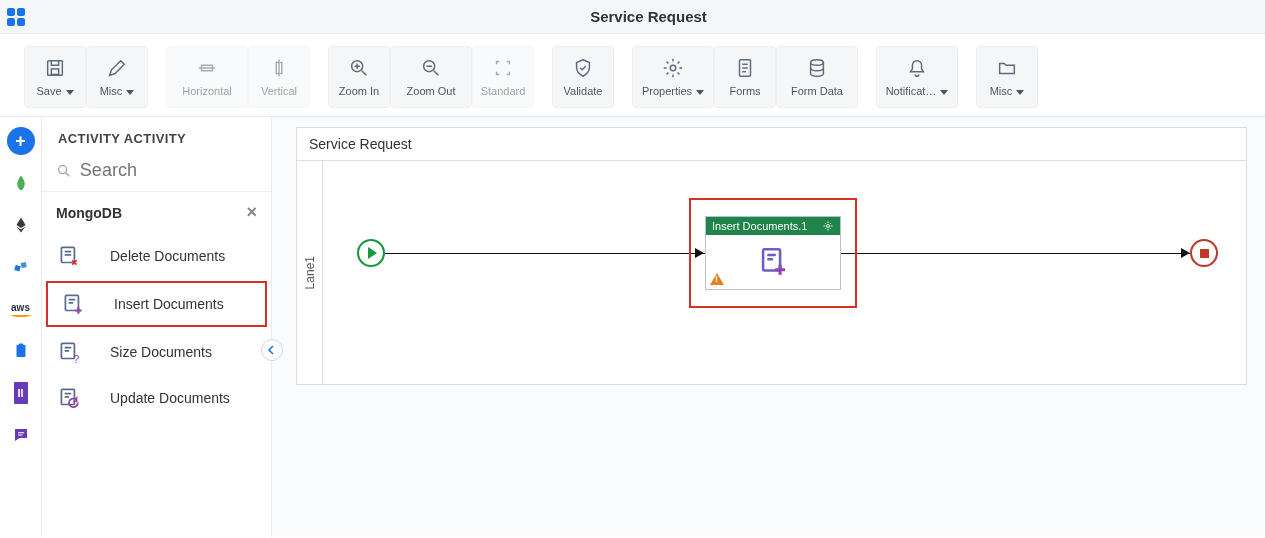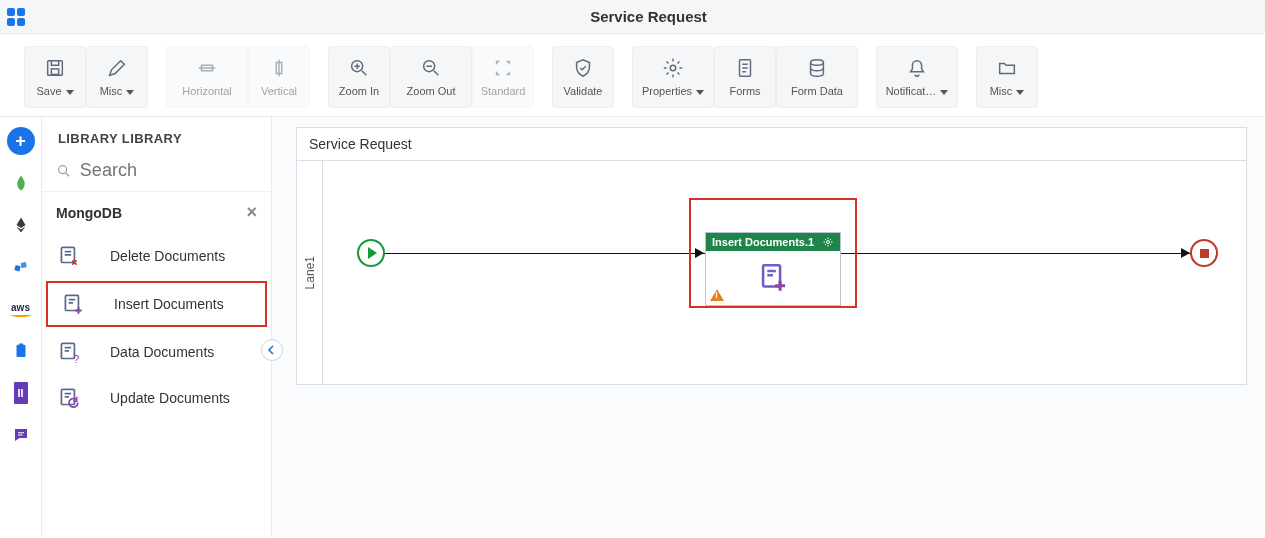--- a/index.html
+++ b/index.html
@@ -44,21 +44,21 @@
 
   .flow-line { position: absolute; top: 92px; left: 56px; right: 46px; height: 0; border-top: 1.2px solid #111; }
   .arrow-r { position: absolute; top: 87px; width: 0; height: 0; border-top: 5px solid transparent; border-bottom: 5px solid transparent; border-left: 9px solid #111; }
 
   .start-node { position: absolute; left: 34px; top: 78px; width: 28px; height: 28px; border: 2px solid #159a3a; border-radius: 50%; background: #fff; display: flex; align-items: center; justify-content: center; }
   .start-node::after { content: ''; border-top: 6px solid transparent; border-bottom: 6px solid transparent; border-left: 9px solid #159a3a; margin-left: 2px; }
 
   .end-node { position: absolute; right: 28px; top: 78px; width: 28px; height: 28px; border: 2px solid #c0392b; border-radius: 50%; background: #fff; display: flex; align-items: center; justify-content: center; }
   .end-node::after { content: ''; width: 9px; height: 9px; background: #c0392b; }
 
-  .node-hi { position: absolute; left: 366px; top: 37px; width: 168px; height: 110px; border: 2px solid #d93025; display: flex; align-items: flex-end; justify-content: center; font-weight: bold; }
+  .node-hi { position: absolute; left: 366px; top: 37px; width: 168px; height: 110px; border: 2px solid #d93025; display: flex; align-items: center; justify-content: center; }
   .node { width: 136px; background: #fff; border: 1px solid #b9c2d0; }
   .node-head { background: #1e8449; color: #fff; font-size: 11px; padding: 3px 6px; display: flex; justify-content: space-between; align-items: center; }
   .node-body { height: 54px; display: flex; align-items: center; justify-content: center; position: relative; }
   .warn { position: absolute; left: 4px; bottom: 4px; width: 0; height: 0; border-left: 7px solid transparent; border-right: 7px solid transparent; border-bottom: 12px solid #e67e22; }
   .warn::after { content: '!'; position: absolute; left: -2px; top: 1px; color: #fff; font-size: 9px; font-weight: bold; }
 
   
   .ico { width: 22px; height: 22px; stroke: #5f6b7a; fill: none; stroke-width: 1.6; }
   .ico-sm { width: 18px; height: 18px; }
   .doc-ico { width: 26px; height: 26px; stroke: #5a6b8c; fill: none; stroke-width: 1.6; }
@@ -223,21 +223,21 @@
     </div>
     <div class="rail-item">
       <svg class="ico-sm" viewBox="0 0 24 24">
           <path fill="#673ab7" stroke="none" d="M4 4h16v12H10l-6 4V4z"></path>
           <path stroke="#fff" stroke-width="1.5" d="M8 9h8M8 12h6"></path>
         </svg>
     </div>
   </div>
 
   <div class="sidebar">
-    <div class="side-head">LIBRARY LIBRARY</div>
+    <div class="side-head">ACTIVITY ACTIVITY</div>
     <div class="search">
       <svg class="ico-sm" viewBox="0 0 24 24" style="stroke:#9aa3b2;fill:none;stroke-width:2;">
           <circle cx="10" cy="10" r="6"></circle>
           <path d="M15 15l5 5"></path>
         </svg>
       <input placeholder="Search" style="">
     </div>
     <div class="group-head">
       <span>MongoDB</span>
       <span class="close-x">×</span>
@@ -258,21 +258,21 @@
           <path stroke="#8e44ad" stroke-width="2" d="M17 15v6M14 18h6"></path>
         </svg>
       <span>Insert Documents</span>
     </div>
     <div class="act-item">
       <svg class="doc-ico" viewBox="0 0 24 24">
           <rect x="5" y="4" width="12" height="14" rx="1"></rect>
           <path d="M8 8h6M8 11h4"></path>
           <text x="16" y="22" font-size="10" fill="#8e44ad" stroke="none">?</text>
         </svg>
-      <span>Data Documents</span>
+      <span>Size Documents</span>
     </div>
     <div class="act-item">
       <svg class="doc-ico" viewBox="0 0 24 24">
           <rect x="5" y="4" width="12" height="14" rx="1"></rect>
           <path d="M8 8h6M8 11h4"></path>
           <path stroke="#8e44ad" d="M20 16a4 4 0 1 1-2-3l1-1v3h-3"></path>
         </svg>
       <span>Update Documents</span>
     </div>
 

